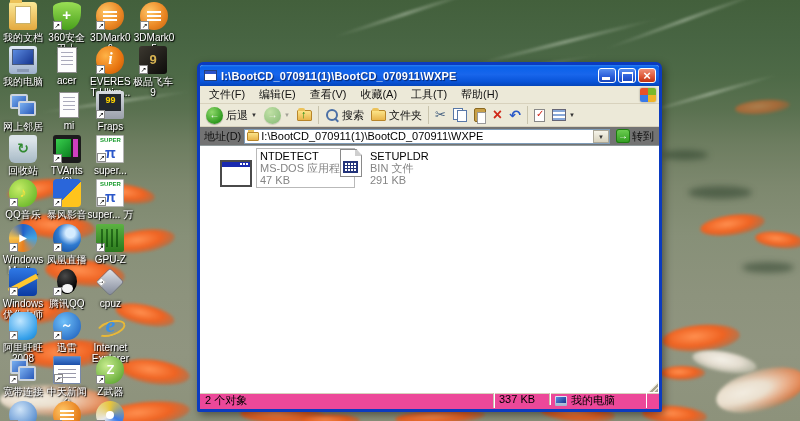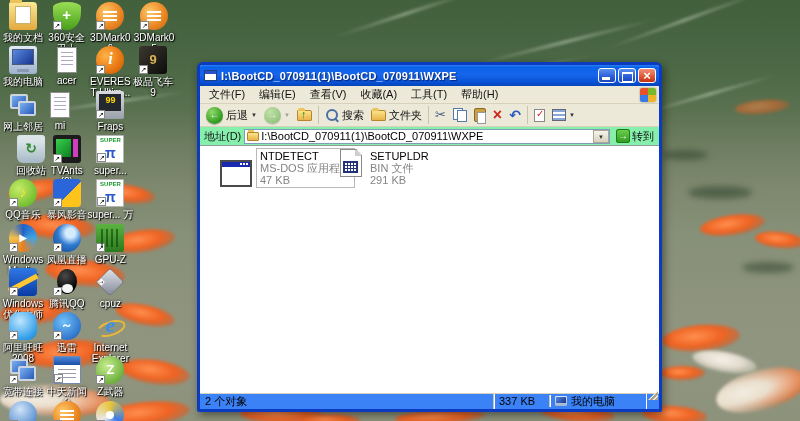--- a/index.html
+++ b/index.html
@@ -147,21 +147,21 @@
   .copy-icon::before{left:0;top:0;}
   .copy-icon::after{right:0;bottom:0;}
   .paste-icon{width:12px;height:14px;position:relative;background:#c8a048;border:1px solid #8a6820;border-radius:2px;}
   .paste-icon::after{content:"";position:absolute;left:2px;top:3px;width:7px;height:10px;background:#fff;border:1px solid #999;}
   .delete-icon::after{content:"\d7";color:#d02818;font-weight:bold;font-size:16px;line-height:14px;}
   .undo-icon::after{content:"\21b6";color:#2858c8;font-weight:bold;font-size:14px;line-height:14px;}
   .checkpage-icon{width:11px;height:13px;position:relative;background:#fff;border:1px solid #888;}
   .checkpage-icon::after{content:"\2713";position:absolute;left:1px;top:-2px;color:#d02818;font-weight:bold;font-size:10px;}
   .views-icon{width:14px;height:12px;border:1px solid #667;background:
     repeating-linear-gradient(180deg,#88a8d8 0 2px,#fff 2px 4px);}
-  .addressbar{height:19px;flex:0 0 19px;display:flex;align-items:center;background:#86efac;padding:0 2px;gap:3px;
+  .addressbar{height:19px;flex:0 0 19px;display:flex;align-items:center;background:#737373;padding:0 2px;gap:3px;
     border-bottom:1px solid #919b9c;}
   .addr-label{font-size:11px;color:#111;flex:0 0 auto;padding-left:2px;}
   .addr-input-wrap{flex:1;display:flex;align-items:center;height:15px;background:#fff;border:1px solid #7f9db9;padding:0 0 0 2px;}
   .mini-folder{width:12px;height:9px;position:relative;background:linear-gradient(180deg,#fce488,#e8b44a);
     border:1px solid #b8862a;border-radius:1px;flex:0 0 12px;}
   .mini-folder::before{content:"";position:absolute;top:-3px;left:0;width:6px;height:2px;background:#ecc25a;}
   .addr-input{flex:1;border:0;outline:0;font-size:11px;padding:0 2px;height:13px;color:#000;background:transparent;}
   .addr-drop{width:16px;height:13px;background:linear-gradient(180deg,#f6f4ea,#d8d2bd);border:1px solid #aca899;
     font-size:6px;text-align:center;line-height:12px;cursor:pointer;flex:0 0 16px;}
   .addr-drop::after{content:"\25bc";color:#333;}
@@ -179,21 +179,21 @@
   .icon-msdos{width:32px;height:27px;background:#fff;border:2px solid #4a4a4a;position:relative;flex:0 0 32px;margin-top:1px;}
   .icon-msdos::before{content:"";position:absolute;left:0;right:0;top:0;height:5px;background:#1a2ab0;}
   .icon-msdos::after{content:"";position:absolute;right:2px;top:1px;width:8px;height:2px;
     background:repeating-linear-gradient(90deg,#fff 0 2px,transparent 2px 3px);}
   .icon-bin{width:22px;height:28px;background:#fff;border:1px solid #8a8a8a;position:relative;flex:0 0 22px;margin-left:5px;
     clip-path:polygon(0 0,75% 0,100% 22%,100% 100%,0 100%);}
   .icon-bin::before{content:"";position:absolute;right:0;top:0;width:6px;height:6px;background:#cfcfcf;}
   .icon-bin::after{content:"";position:absolute;left:2px;bottom:3px;width:13px;height:10px;border:1px solid #22337a;
     background:repeating-linear-gradient(0deg,#22337a 0 1px,transparent 1px 3px),
                repeating-linear-gradient(90deg,#22337a 0 1px,transparent 1px 3px);}
-  .statusbar{height:17px;flex:0 0 17px;display:flex;align-items:center;background:#3b82f6;border-top:1px solid #fff;
+  .statusbar{height:17px;flex:0 0 17px;display:flex;align-items:flex-start;background:#ec4899;border-top:1px solid #fff;
     box-shadow:inset 0 1px 0 #d8d2bd;font-size:11px;color:#000;}
   .sb-sec{display:flex;align-items:center;padding:0 5px;border-right:1px solid #c9c4ad;box-shadow:1px 0 0 #fff;}
   .sb-objects{flex:1;}
   .sb-size{flex:0 0 56px;}
   .sb-location{flex:0 0 96px;gap:4px;border-right:0;}
   .sb-computer-icon{width:12px;height:10px;position:relative;background:linear-gradient(180deg,#dfe8f5,#9fb2cd);border-radius:1px;flex:0 0 12px;}
   .sb-computer-icon::before{content:"";position:absolute;left:1px;right:1px;top:1px;bottom:3px;background:linear-gradient(135deg,#5a8ae0,#16348e);}
   .grip{flex:0 0 13px;position:relative;}
   .grip::after{content:"";position:absolute;right:1px;bottom:1px;width:10px;height:10px;
     clip-path:polygon(100% 0,100% 100%,0 100%);
@@ -288,33 +288,33 @@
           <span class="sc"></span>
         </span>
         <span class="dicon-label">极品飞车 9</span>
       </div>
 
       <div class="dicon" style="left: 0px; top: 90.6px;">
         <span class="dicon-img network"></span>
         <span class="dicon-label">网上邻居</span>
       </div>
 
-      <div class="dicon" style="left: 37px; top: 90.6px;">
+      <div class="dicon" style="left: 46px; top: 90.6px;">
         <span class="dicon-img textfile"></span>
         <span class="dicon-label">mi</span>
       </div>
 
       <div class="dicon shortcut" style="left: 87.4px; top: 90.6px;">
         <span class="dicon-img fraps">
           <span class="sc"></span>
         </span>
         <span class="dicon-label">Fraps</span>
       </div>
 
-      <div class="dicon" style="left: 8px; top: 134.9px;">
+      <div class="dicon" style="left: 0px; top: 134.9px;">
         <span class="dicon-img recycle"></span>
         <span class="dicon-label">回收站</span>
       </div>
 
       <div class="dicon shortcut" style="left: 43.7px; top: 134.9px;">
         <span class="dicon-img tv">
           <span class="sc"></span>
         </span>
         <span class="dicon-label">TVAnts (2)</span>
       </div>

